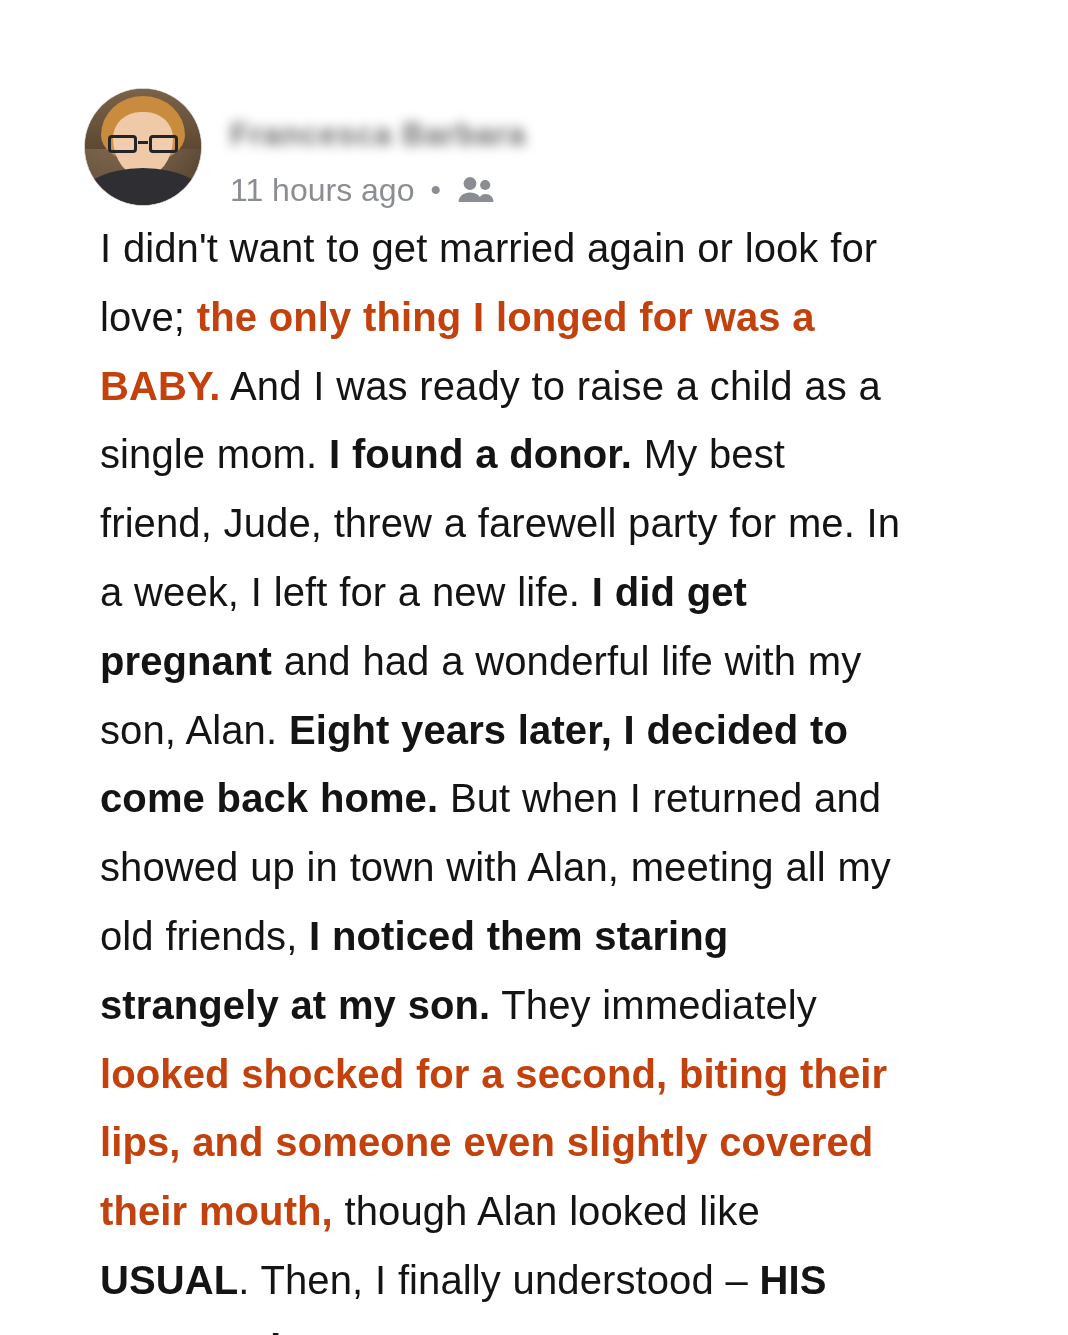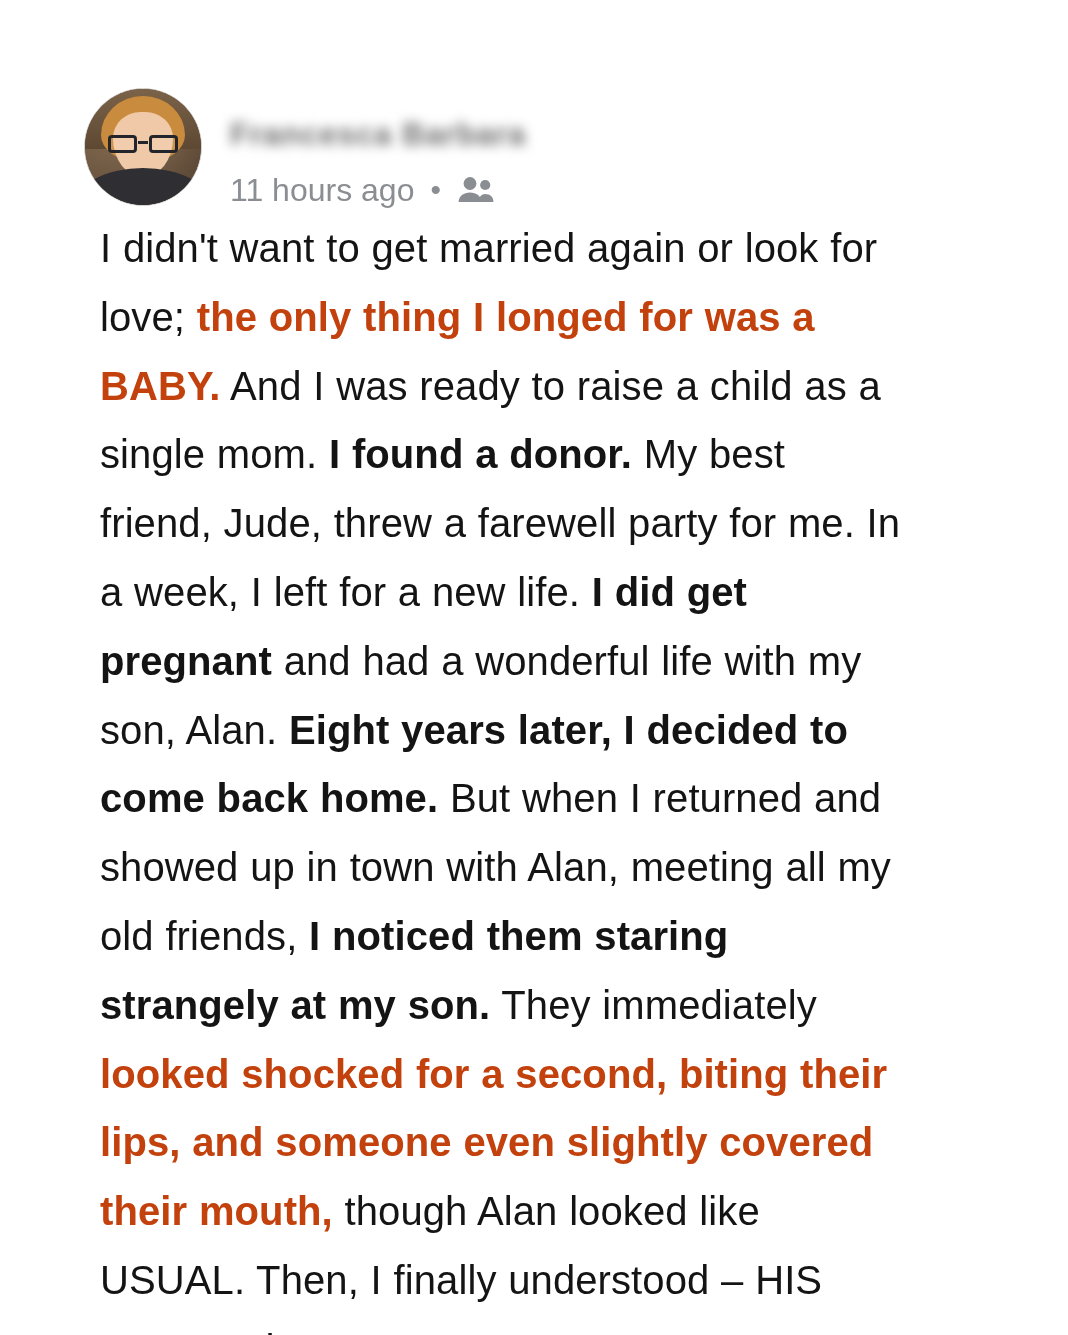--- a/index.html
+++ b/index.html
@@ -157,21 +157,21 @@
     line-height: 1.72;
     color: #141414;
     letter-spacing: 0.1px;
     word-spacing: 0.5px;
   }
   .post-body b { font-weight: 700; }
   .hl {
     color: #c2410c;
     font-weight: 700;
   }
-  .post-body .caps { font-weight: 400; }
+  .post-body .caps { font-weight: 700; }
 </style>
 </head>
 <body>
 
 <div class="post">
 
   <div class="post-header">
 
     <div class="avatar">
       <div class="bg"></div>

